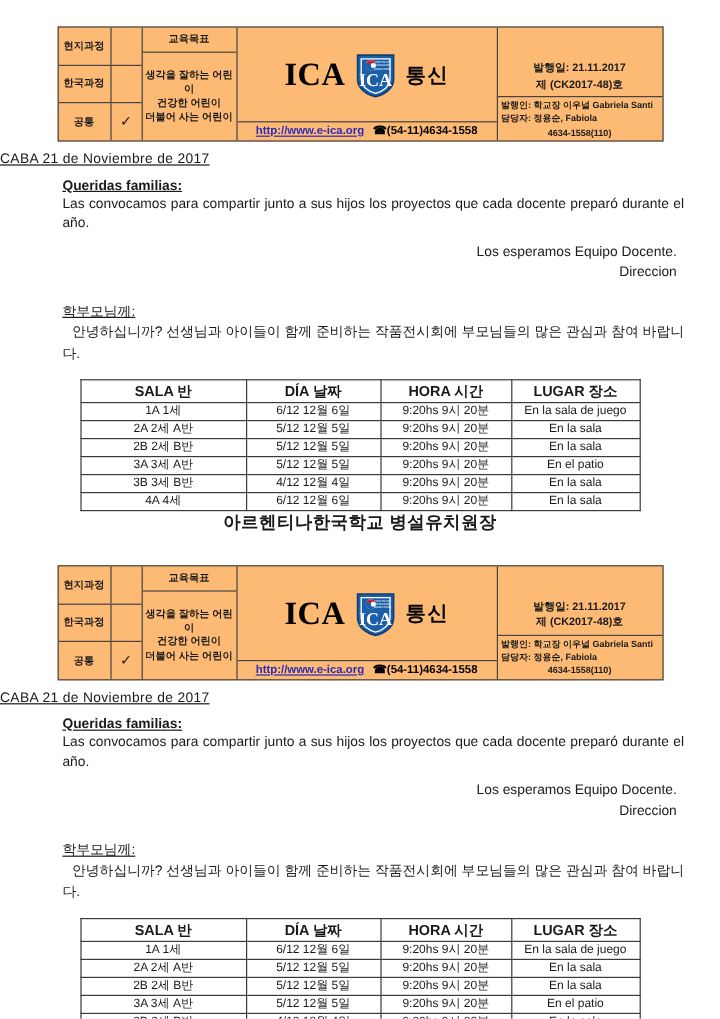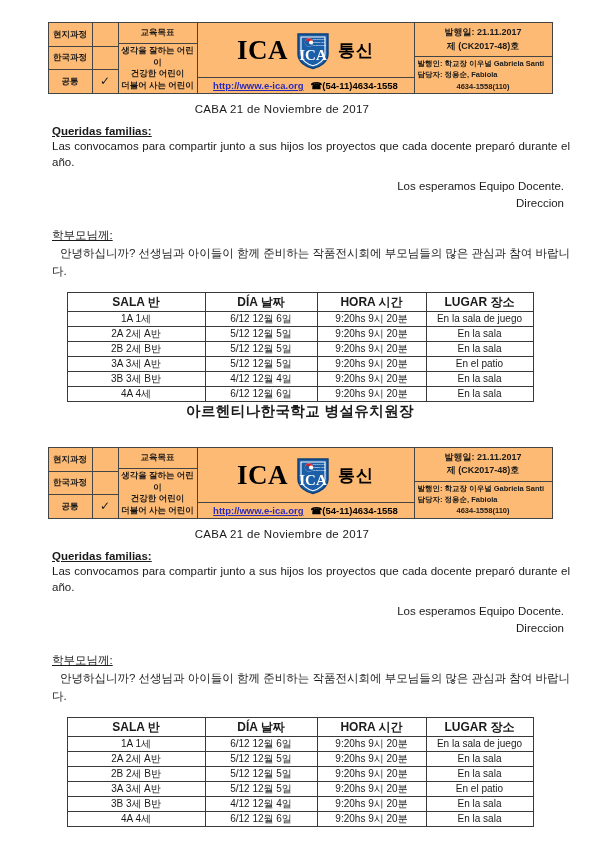--- a/index.html
+++ b/index.html
@@ -164,40 +164,42 @@
     height: 34px;
     border-bottom: 1px solid #444;
     display: flex;
     flex-direction: column;
     align-items: center;
     justify-content: center;
     font-size: 9px;
     font-weight: bold;
     line-height: 1.45;
     box-sizing: border-box;
+    margin-top: 24px;
   }
   .mh-people {
     flex: 1;
     display: flex;
     flex-direction: column;
     justify-content: center;
     font-size: 7.5px;
     font-weight: bold;
     line-height: 1.5;
     padding: 1px 3px;
     box-sizing: border-box;
   }
   .mh-people .ctr { text-align: center; }
 
   
   .date-line {
-    text-align: center;
+    text-align: left;
     font-size: 11.5px;
     margin: 9px 36px 0 0;
     letter-spacing: 0.3px;
+    text-decoration: underline;
   }
   .salutation {
     font-size: 11.5px;
     font-weight: bold;
     text-decoration: underline;
     margin: 10px 0 0 52px;
   }
   .para {
     font-size: 11.5px;
     line-height: 1.45;

